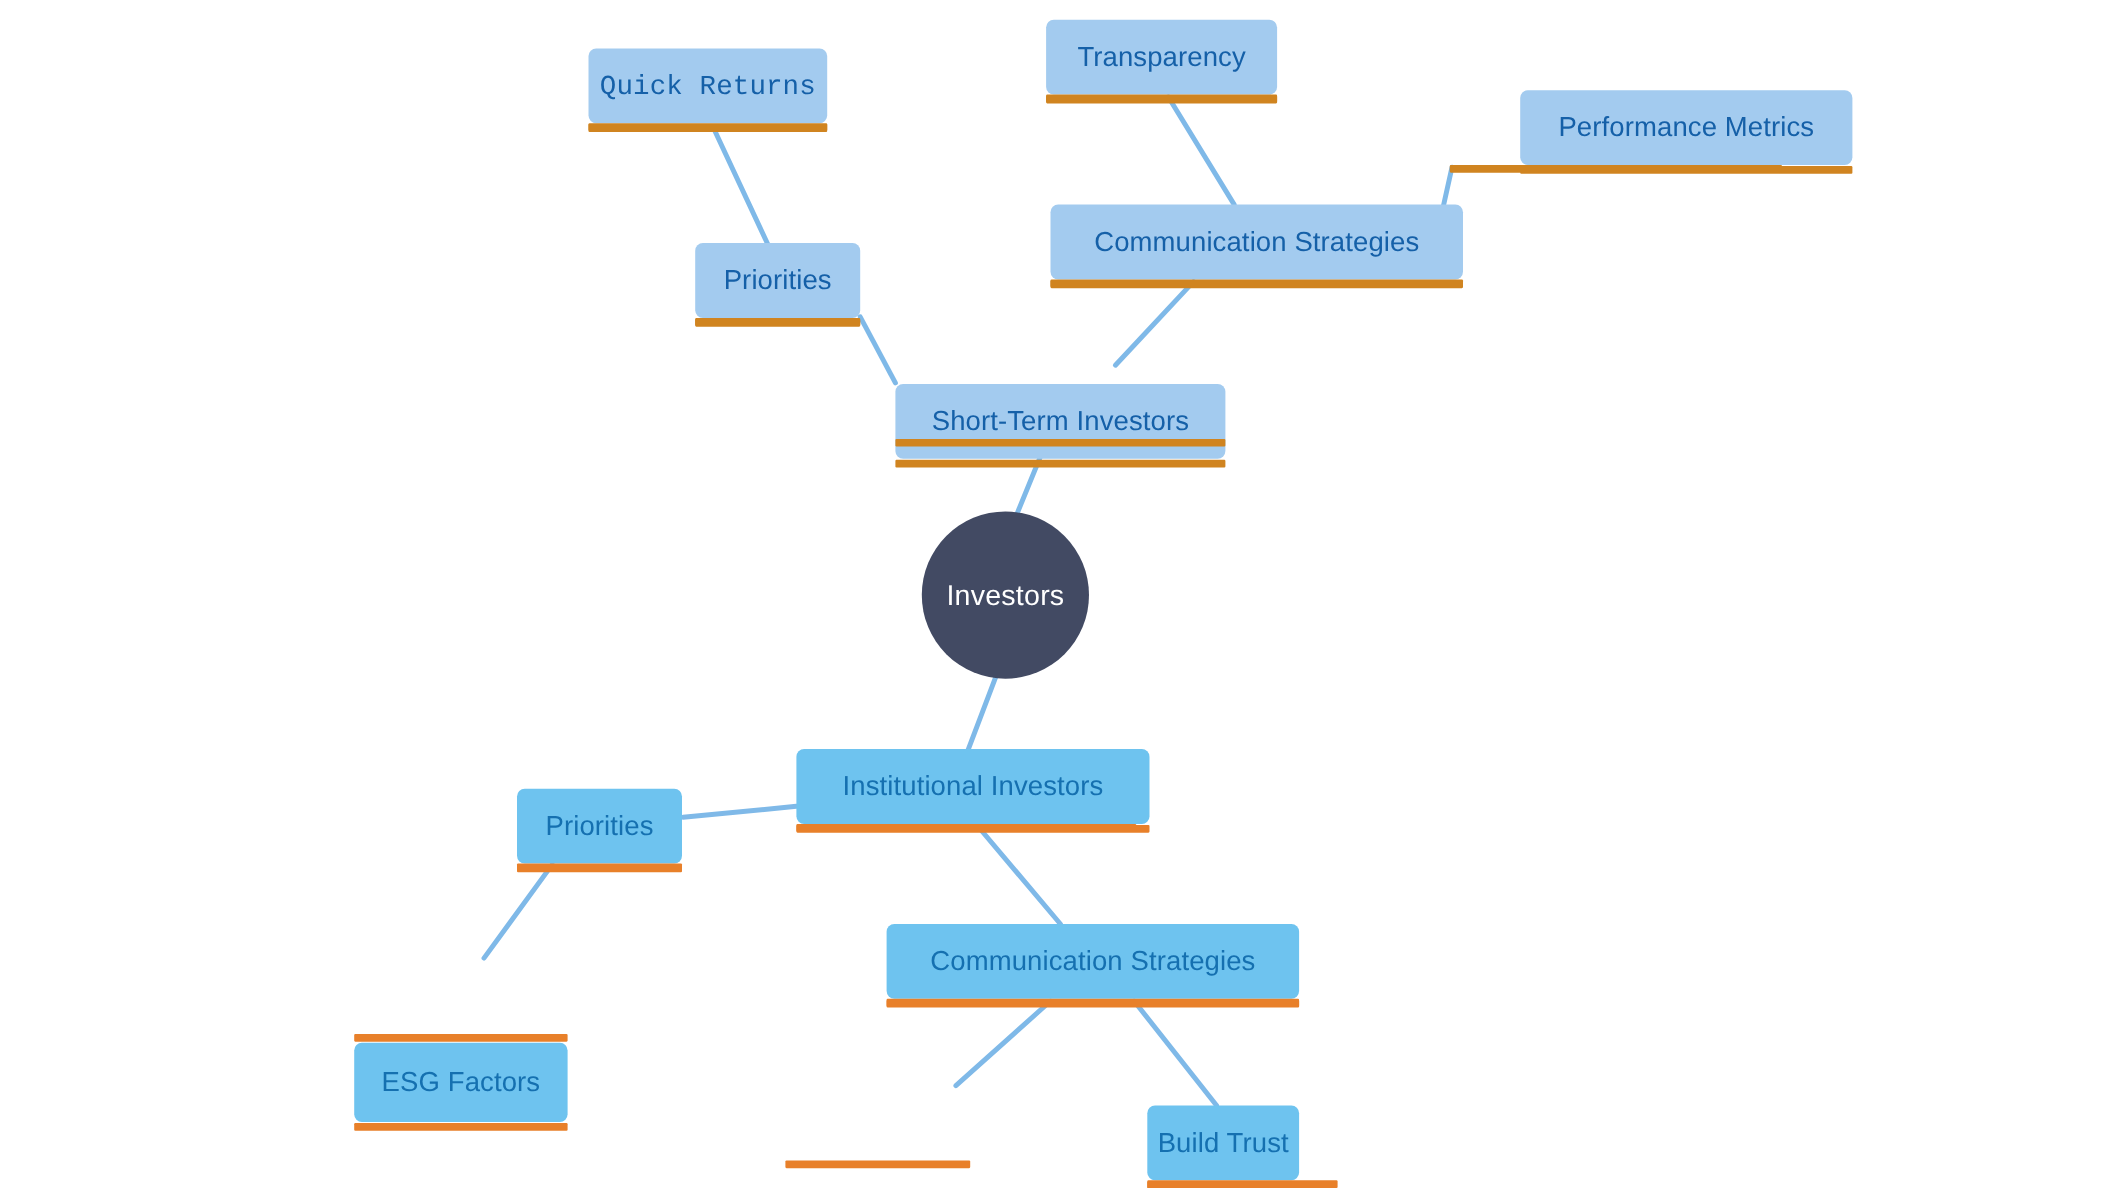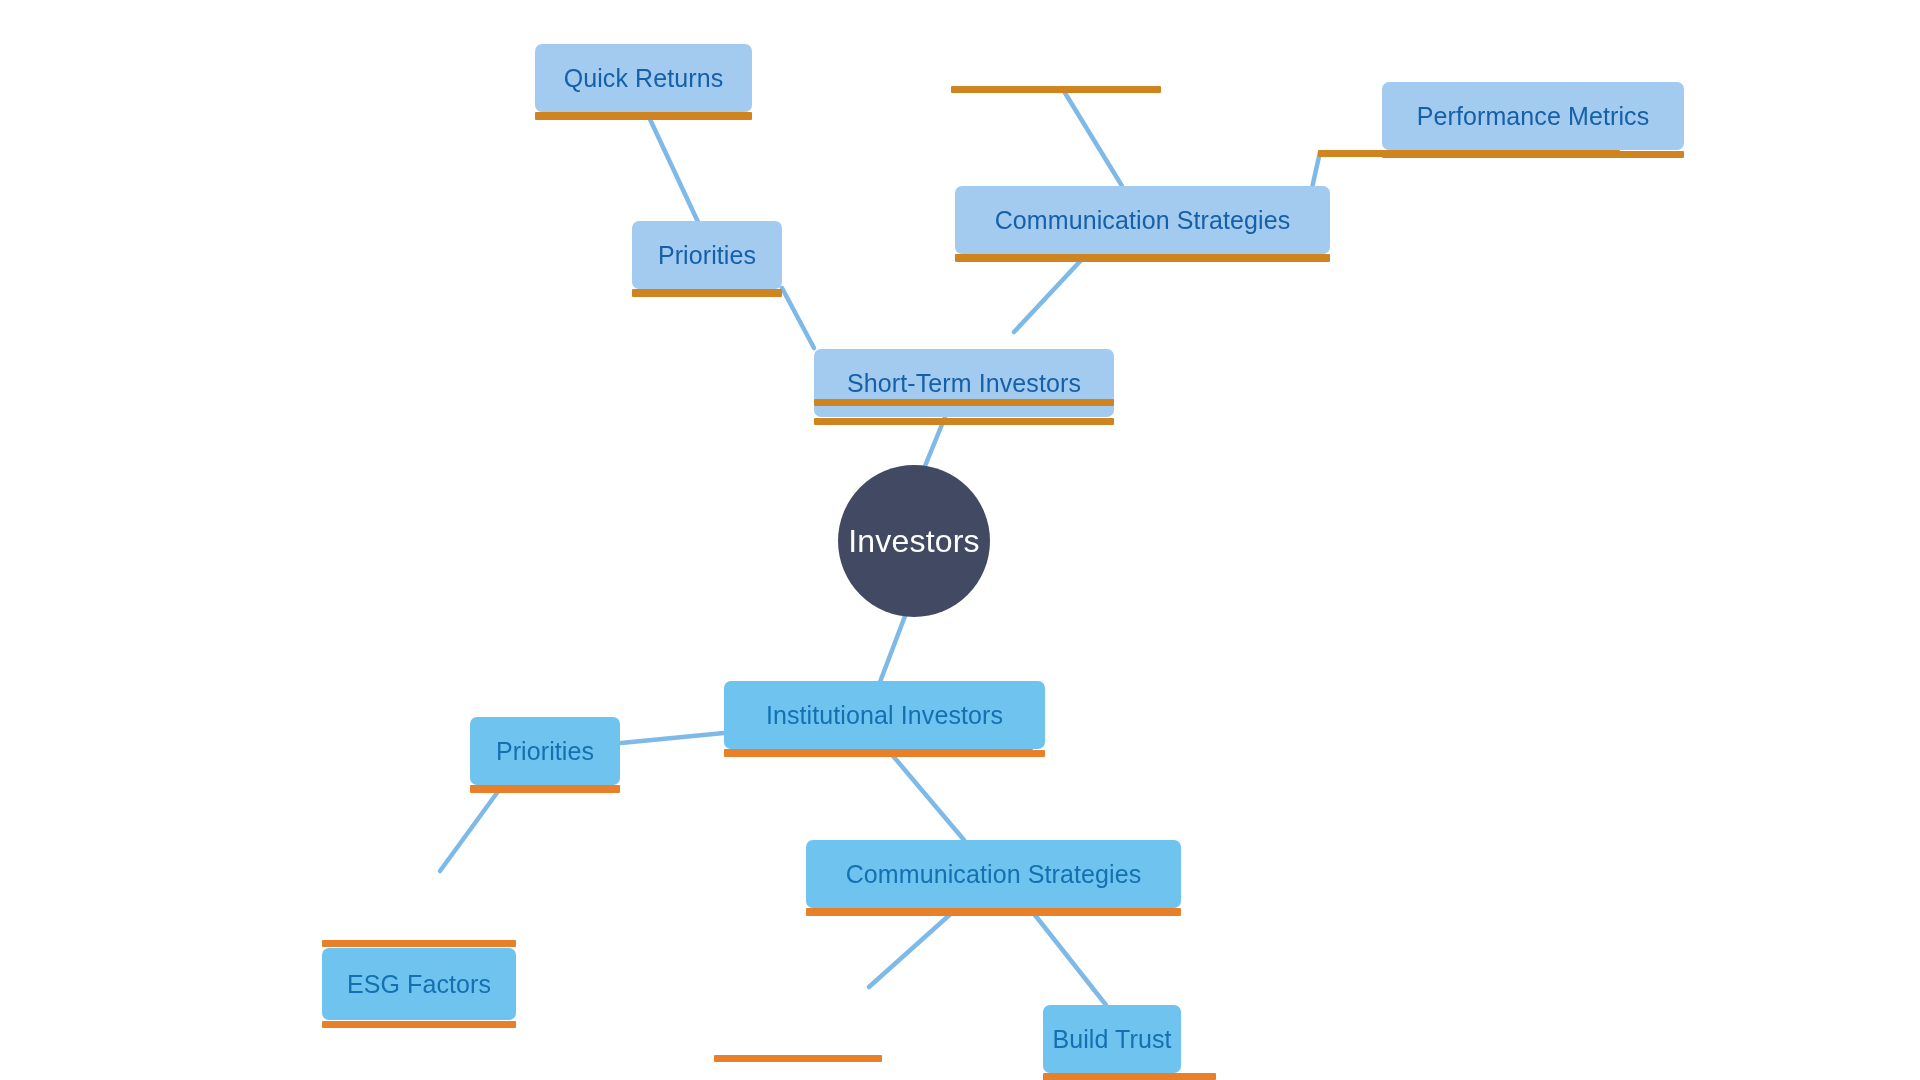--- a/index.html
+++ b/index.html
@@ -106,39 +106,42 @@
       <line x1="1122" y1="186" x2="1062" y2="88" stroke="#7fb9e8" stroke-width="4.5" stroke-linecap="round"></line>
       <line x1="1310" y1="197" x2="1320" y2="152" stroke="#7fb9e8" stroke-width="4.5" stroke-linecap="round"></line>
       <line x1="724" y1="733" x2="621" y2="743" stroke="#7fb9e8" stroke-width="4.5" stroke-linecap="round"></line>
       <line x1="502" y1="786" x2="440" y2="871" stroke="#7fb9e8" stroke-width="4.5" stroke-linecap="round"></line>
       <line x1="888" y1="750" x2="964" y2="840" stroke="#7fb9e8" stroke-width="4.5" stroke-linecap="round"></line>
       <line x1="955" y1="910" x2="869" y2="987" stroke="#7fb9e8" stroke-width="4.5" stroke-linecap="round"></line>
       <line x1="1031" y1="910" x2="1106" y2="1005" stroke="#7fb9e8" stroke-width="4.5" stroke-linecap="round"></line>
     </svg>
 
   <div id="node-layer">
-      <div class="root-node" style="left: 838px; top: 465px; width: 152px; height: 152px; background: rgb(66, 74, 99); color: rgb(255, 255, 255); font-size: 32px;">
+      <div class="root-node" style="left: 838px; top: 465px; width: 152px; height: 152px; background: rgb(66, 74, 99); color: rgb(255, 255, 255); font-size: 26px;">
         <span class="root-label">Investors</span>
       </div>
       <div class="node tier-upper" style="left: 814px; top: 349px; width: 300px; height: 68px; font-size: 25px; background: rgb(163, 203, 239); color: rgb(21, 96, 168);">
         <span class="node-label">Short-Term Investors</span>
       </div>
       <div style="position: absolute; left: 814px; top: 399px; width: 300px; height: 7px; background: rgb(208, 132, 32); border-radius: 1px;"></div>
       <div class="node tier-upper" style="left: 632px; top: 221px; width: 150px; height: 68px; font-size: 25px; background: rgb(163, 203, 239); color: rgb(21, 96, 168);">
         <span class="node-label">Priorities</span>
       </div>
       <div style="position: absolute; left: 632px; top: 289px; width: 150px; height: 7px; background: rgb(208, 132, 32); border-radius: 1px;"></div>
-      <div class="node tier-upper" style="left: 535px; top: 44px; width: 217px; height: 68px; font-size: 25px; background: rgb(163, 203, 239); color: rgb(21, 96, 168);">
+      <div class="node tier-upper" style="left: 535px; top: 44px; width: 217px; height: 68px; font-size: 25px; background: rgb(163, 203, 239); color: rgb(21, 96, 168); font-family: Liberation Mono, monospace;">
         <span class="node-label">Quick Returns</span>
       </div>
       <div style="position: absolute; left: 535px; top: 112px; width: 217px; height: 7px; background: rgb(208, 132, 32); border-radius: 1px;"></div>
       <div class="node tier-upper" style="left: 955px; top: 186px; width: 375px; height: 68px; font-size: 25px; background: rgb(163, 203, 239); color: rgb(21, 96, 168);">
         <span class="node-label">Communication Strategies</span>
       </div>
       <div style="position: absolute; left: 955px; top: 254px; width: 375px; height: 7px; background: rgb(208, 132, 32); border-radius: 1px;"></div>
+      <div class="node tier-upper" style="left: 951px; top: 18px; width: 210px; height: 68px; font-size: 25px; background: rgb(163, 203, 239); color: rgb(21, 96, 168);">
+        <span class="node-label">Transparency</span>
+      </div>
       <div style="position: absolute; left: 951px; top: 86px; width: 210px; height: 7px; background: rgb(208, 132, 32); border-radius: 1px;"></div>
       <div class="node tier-upper" style="left: 1382px; top: 82px; width: 302px; height: 68px; font-size: 25px; background: rgb(163, 203, 239); color: rgb(21, 96, 168);">
         <span class="node-label">Performance Metrics</span>
       </div>
       <div style="position: absolute; left: 1318px; top: 150px; width: 302px; height: 7px; background: rgb(208, 132, 32); border-radius: 1px;"></div>
       <div class="node tier-lower" style="left: 724px; top: 681px; width: 321px; height: 68px; font-size: 25px; background: rgb(110, 195, 239); color: rgb(21, 112, 176);">
         <span class="node-label">Institutional Investors</span>
       </div>
       <div style="position: absolute; left: 724px; top: 749px; width: 309px; height: 7px; background: rgb(232, 128, 42); border-radius: 1px;"></div>
       <div class="node tier-lower" style="left: 470px; top: 717px; width: 150px; height: 68px; font-size: 25px; background: rgb(110, 195, 239); color: rgb(21, 112, 176);">

